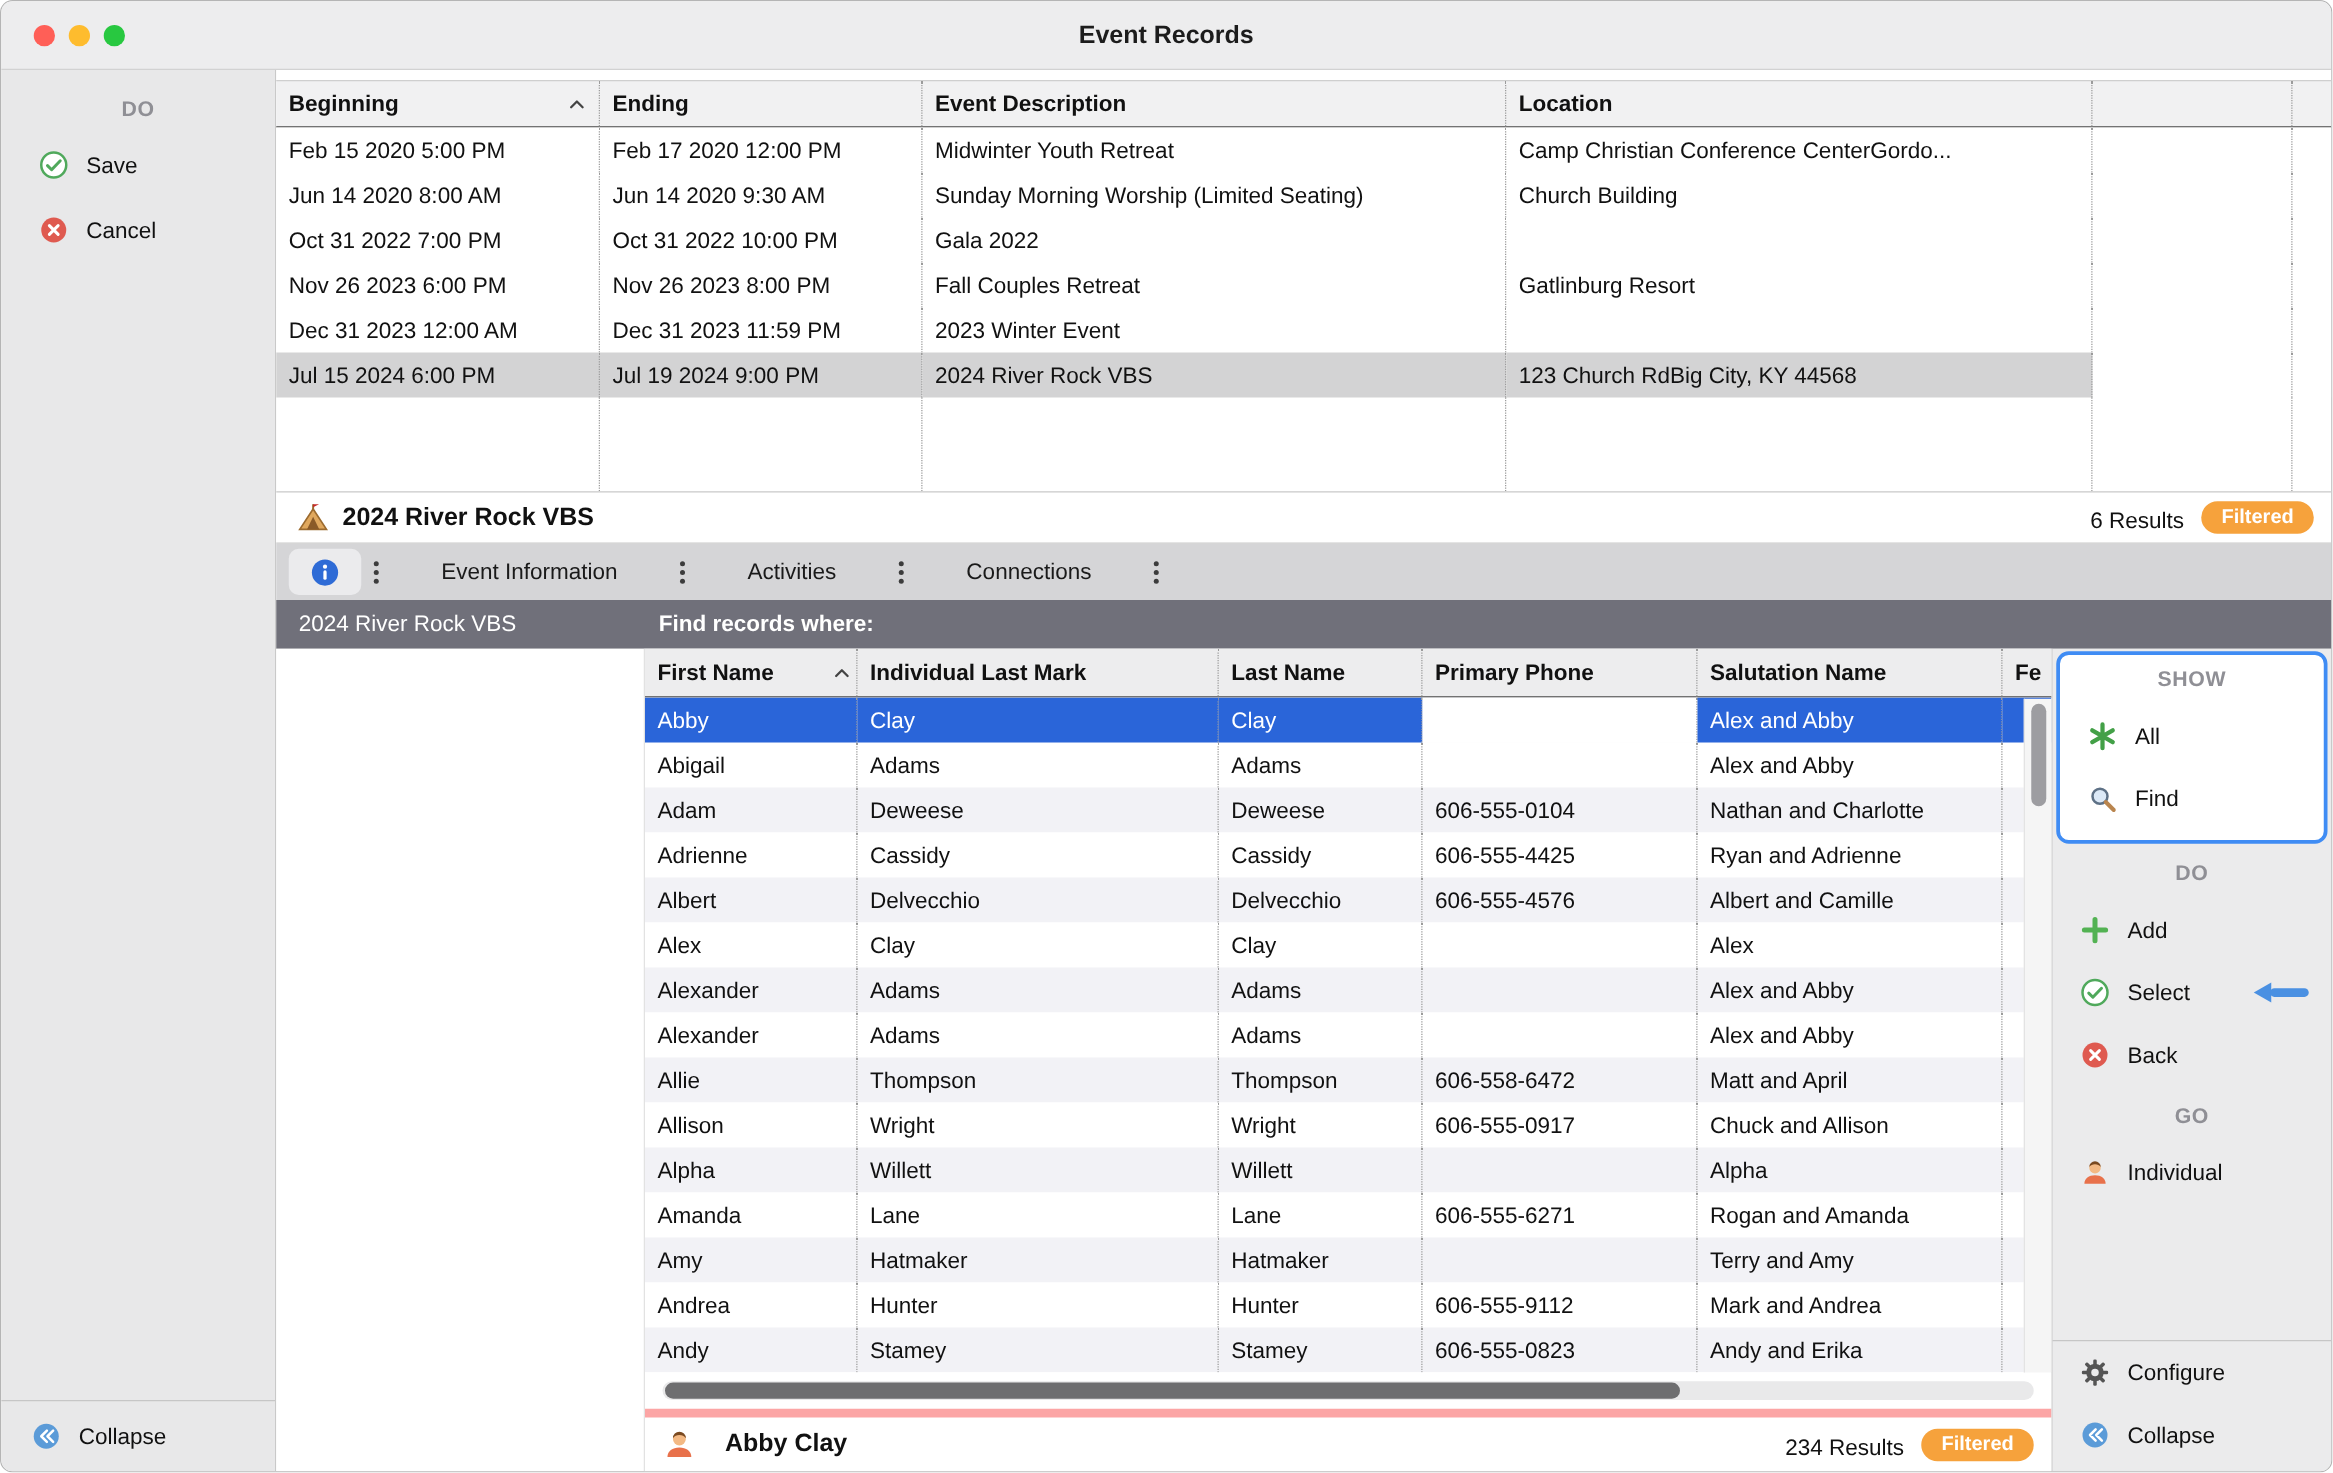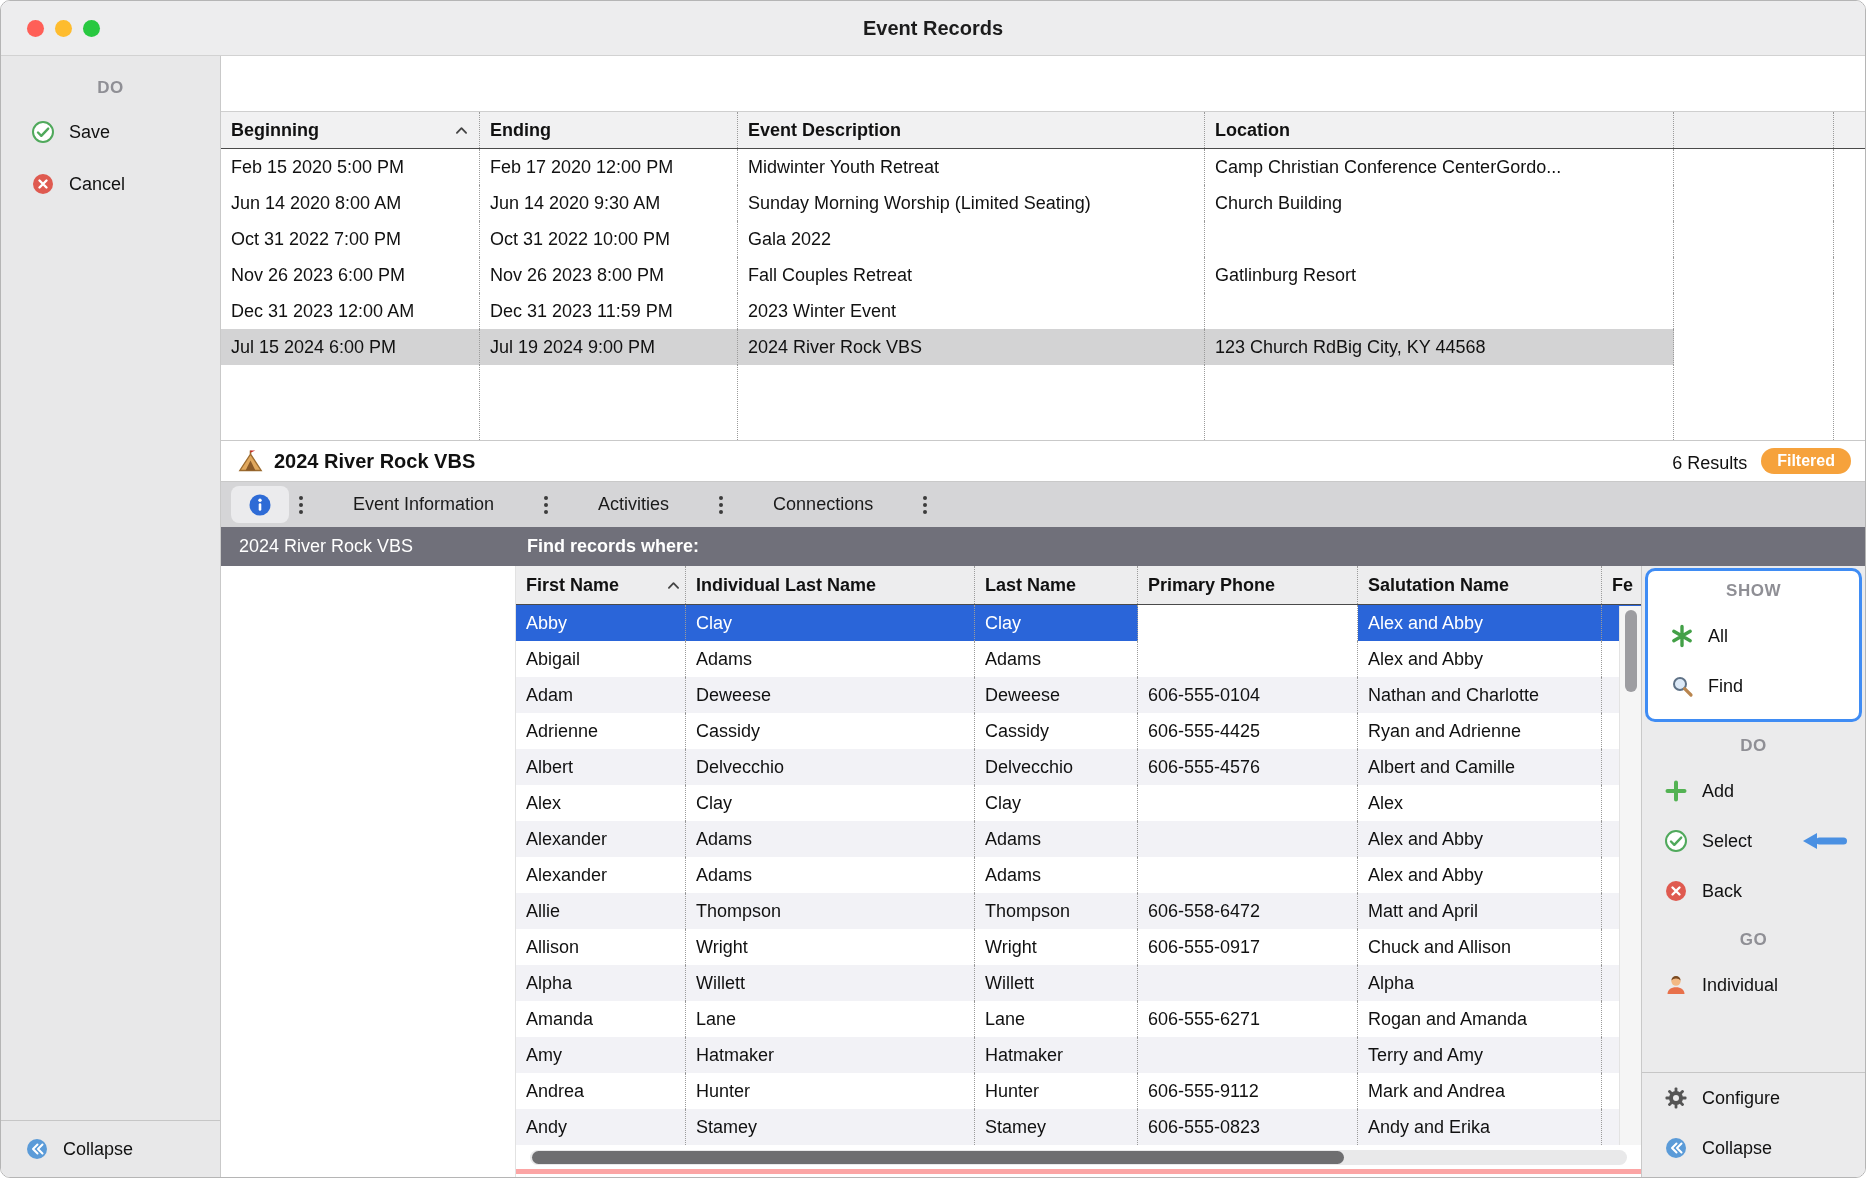--- a/index.html
+++ b/index.html
@@ -14,21 +14,21 @@
 .light.green{background:#28c840;}
 .title{position:absolute;left:0;right:0;text-align:center;font-size:20px;font-weight:bold;color:#1c1c1c;}
 .body{flex:1;display:flex;min-height:0;}
 .left-sidebar{width:220px;flex:none;background:#e8e8e9;border-right:1px solid #c9c9c9;display:flex;flex-direction:column;}
 .side-header{padding-top:22px;height:50px;text-align:center;font-weight:bold;font-size:17px;color:#8f8f95;letter-spacing:.5px;}
 .side-row{height:52px;flex:none;display:flex;align-items:center;gap:14px;padding-left:30px;font-size:18px;}
 .collapse-row{height:56px;padding-left:24px;}
 .divider{height:1px;background:#c6c6c6;flex:none;}
 .spacer{flex:1;}
 .main{flex:1;display:flex;flex-direction:column;min-width:0;}
-.top-section{height:463px;flex:none;display:flex;flex-direction:column;background:#fff;margin-top:47px;}
+.top-section{height:463px;flex:none;display:flex;flex-direction:column;background:#fff;}
 .ev-gap{height:8px;flex:none;}
 .cell{display:flex;align-items:center;padding:0 10px;border-right:1px dotted #9b9b9b;white-space:nowrap;overflow:hidden;font-size:18px;}
 .ec0{width:259px;flex:none;}
 .ec1{width:258px;flex:none;}
 .ec2{width:467px;flex:none;}
 .ec3{width:469px;flex:none;}
 .ec4{width:160px;flex:none;}
 .ec5{flex:1;border-right:none;}
 .ev-header{height:38px;flex:none;display:flex;background:#f1f1f2;border-top:1px solid #cfcfcf;border-bottom:1px solid #4a4a4a;font-weight:bold;}
 .ev-row{height:36px;flex:none;display:flex;background:#fff;}
@@ -61,21 +61,21 @@
 .n-body{height:540px;flex:none;overflow:hidden;}
 .n-row{height:36px;display:flex;background:#fff;}
 .n-row:nth-child(odd){background:#f2f2f6;}
 .n-row.selected .cell{background:var(--selection-blue,#2a65d9);color:#fff;}
 .n-row.selected .cell.nc3{background:#fff;color:#111;}
 .v-scrollbar{position:absolute;top:40px;right:0;width:22px;height:539px;background:#f5f5f5;border-left:1px solid #e3e3e3;}
 .v-thumb{width:12px;height:82px;border-radius:6px;background:#9d9da1;margin:4px auto 0;}
 .h-scroll{flex:1;min-height:24px;background:#fff;display:flex;align-items:center;}
 .h-track{flex:1;height:15px;margin:0 14px;border-radius:8px;background:#e9e9ea;position:relative;}
 .h-thumb{position:absolute;left:2px;top:1px;height:13px;width:74%;border-radius:7px;background:#6e6e70;}
-.names-footer{height:50px;flex:none;display:flex;align-items:center;padding:0 14px;border-top:5px solid #fca5a5;background:#fff;}
+.names-footer{height:50px;flex:none;display:flex;align-items:center;padding:0 14px;border-top:7px solid #fca5a5;background:#fff;gap:13px;}
 .right-panel{width:224px;flex:none;background:#ebebec;border-left:1px solid #c9c9c9;display:flex;flex-direction:column;}
 .show-box{margin:2px 3px 0;border:3px solid var(--highlight-border-blue,#3f8cf4);border-radius:10px;background:#fff;padding-bottom:8px;flex:none;}
 .rp-header{height:44px;flex:none;display:flex;align-items:flex-end;justify-content:center;padding-bottom:10px;font-weight:bold;font-size:17px;color:#8f8f95;letter-spacing:.5px;}
 .show-box .rp-header{height:40px;}
 .rp-row{height:50px;flex:none;display:flex;align-items:center;gap:14px;padding-left:22px;font-size:18px;}
 .rp-bottom{margin-top:auto;padding-bottom:4px;}
 .icon{width:24px;height:24px;flex:none;}
 .icon.lg{width:27px;height:27px;}
 .select-arrow{width:52px;height:20px;margin-left:auto;margin-right:14px;flex:none;}
 </style>
@@ -308,21 +308,21 @@
 
         <div class="names-section">
           <div class="n-header">
             <div class="cell nc0">
               <span>First Name</span>
               <svg class="caret">
                   <use href="#i-chevron-up"></use>
                 </svg>
             </div>
             <div class="cell nc1">
-              <span>Individual Last Name</span>
+              <span>Individual Last Mark</span>
             </div>
             <div class="cell nc2">
               <span>Last Name</span>
             </div>
             <div class="cell nc3">
               <span>Primary Phone</span>
             </div>
             <div class="cell nc4">
               <span>Salutation Name</span>
             </div>

